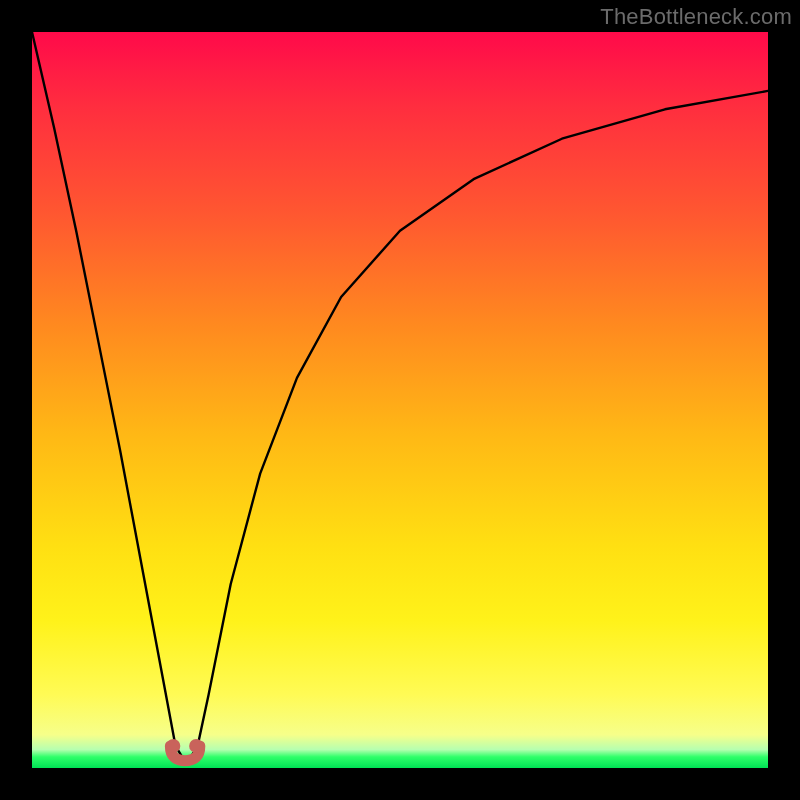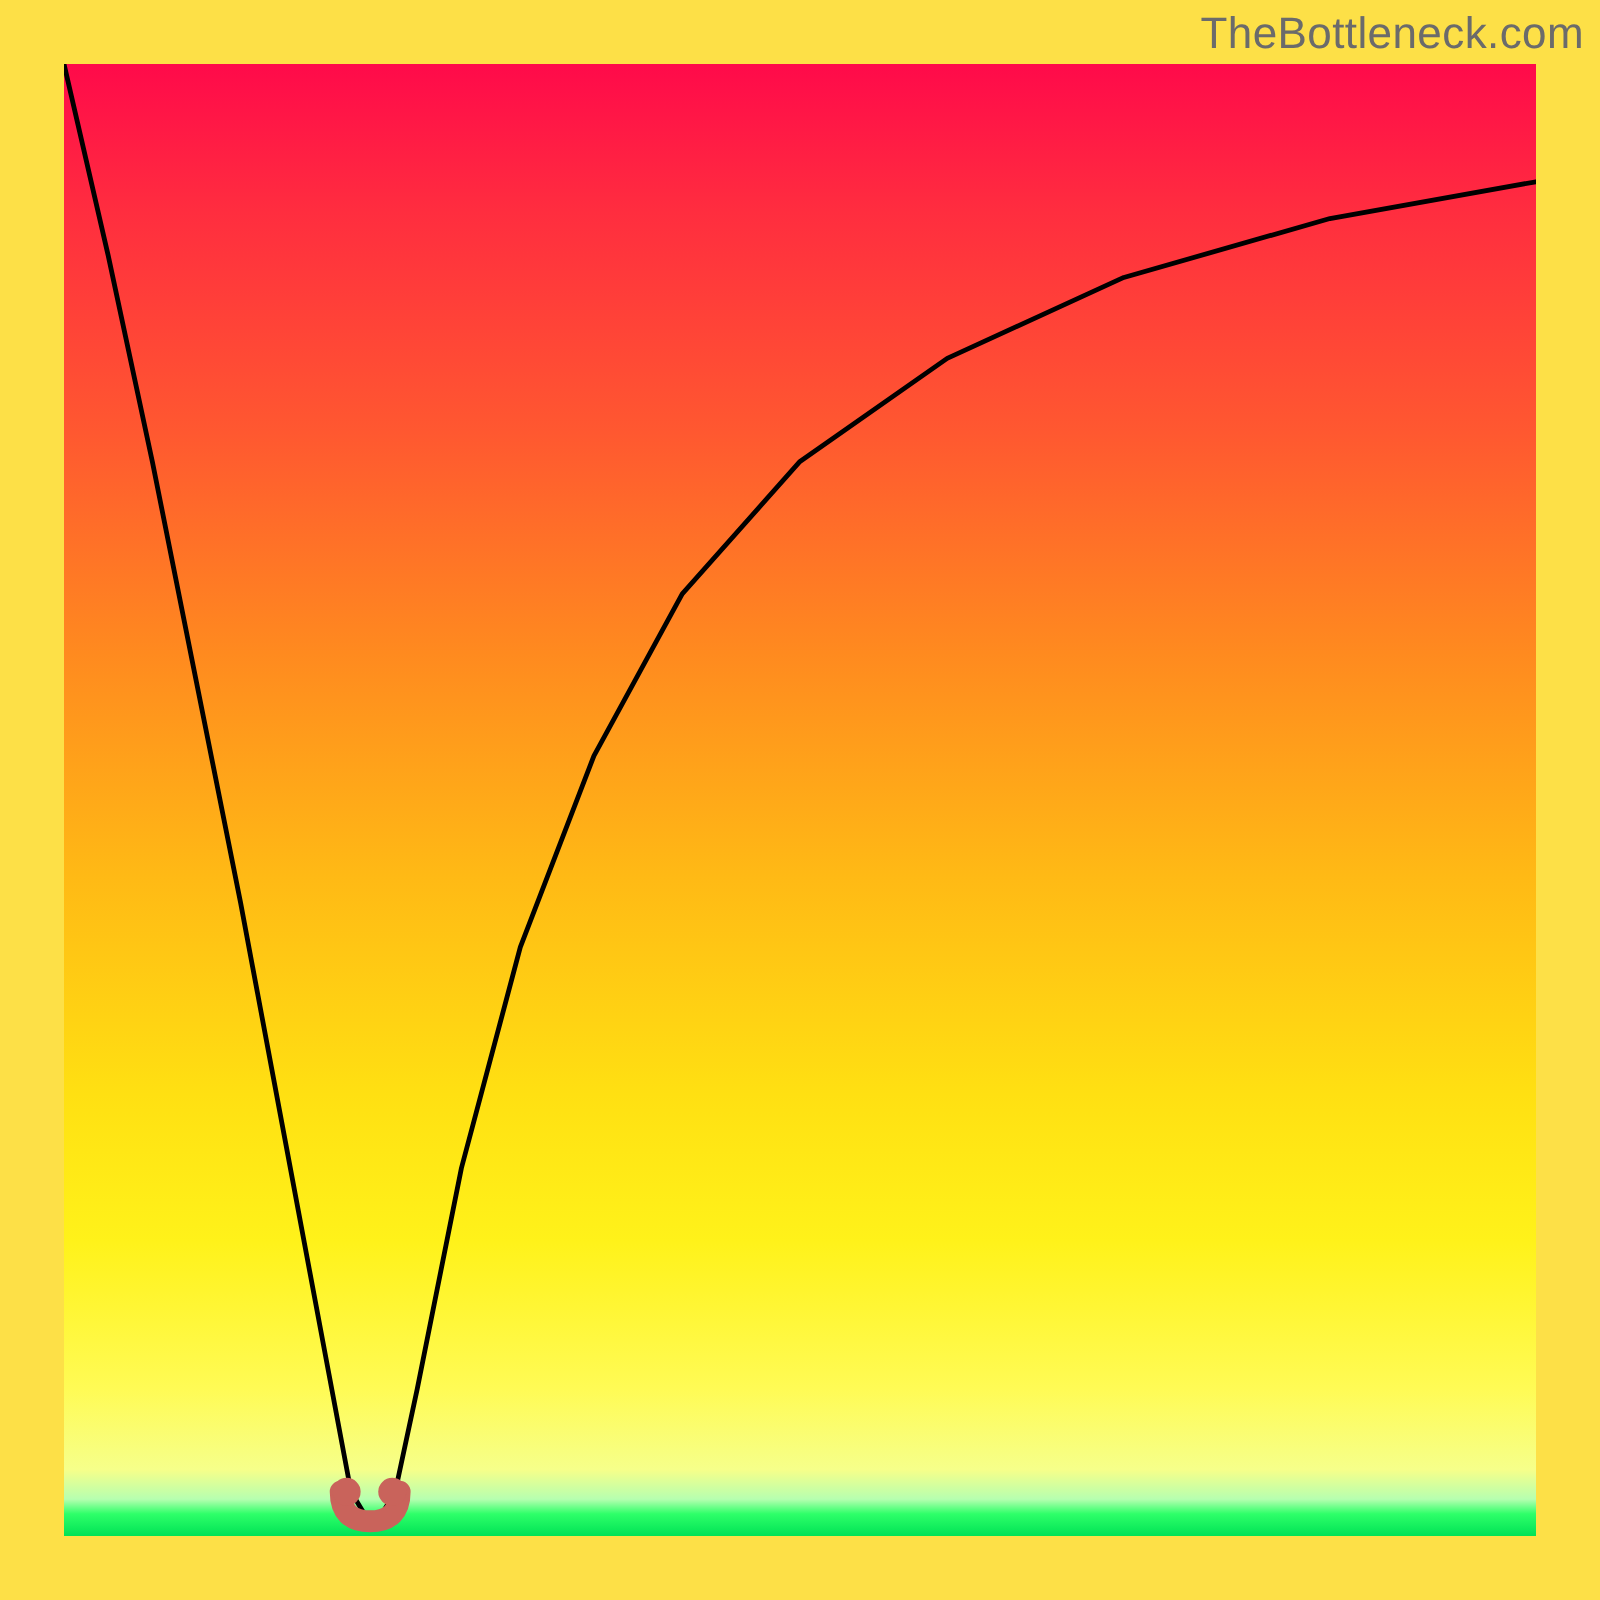--- a/index.html
+++ b/index.html
@@ -7,21 +7,21 @@
     padding: 0;
     width: 800px;
     height: 800px;
     overflow: hidden;
     font-family: Arial, Helvetica, sans-serif;
   }
   .stage {
     position: relative;
     width: 800px;
     height: 800px;
-    background: #fde047;
+    background: #000000;
     text-align: center;
   }
   .plot-area {
     position: absolute;
     left: 32px;
     top: 32px;
     width: 736px;
     height: 736px;
     overflow: hidden;
   }

